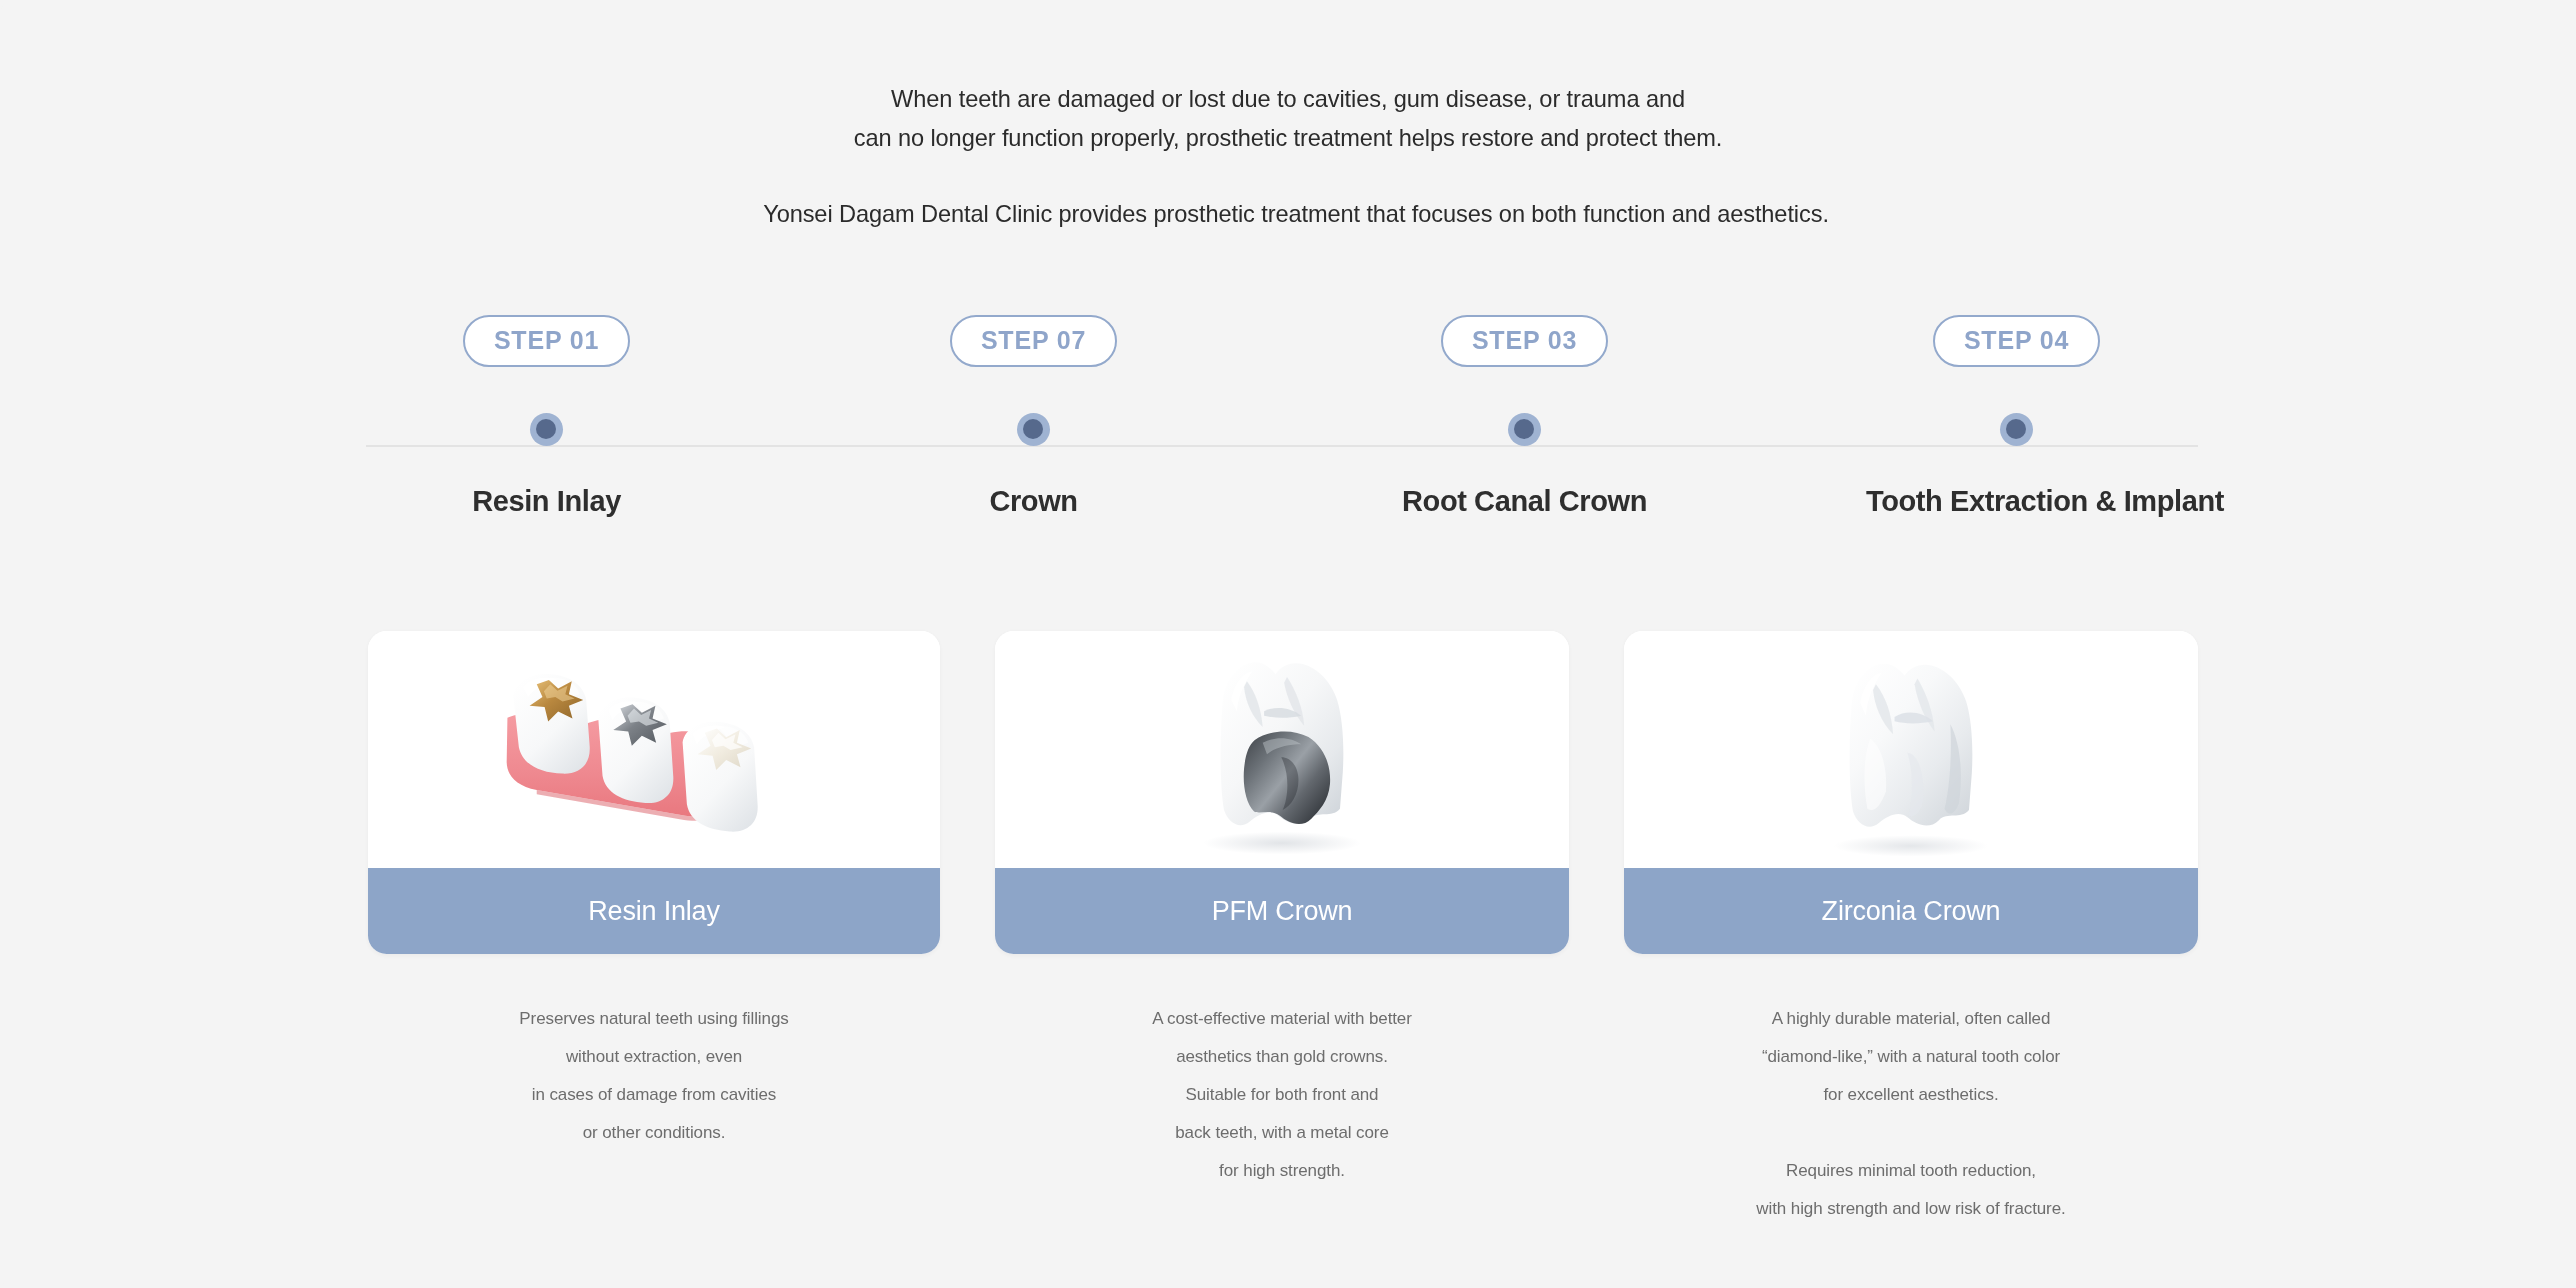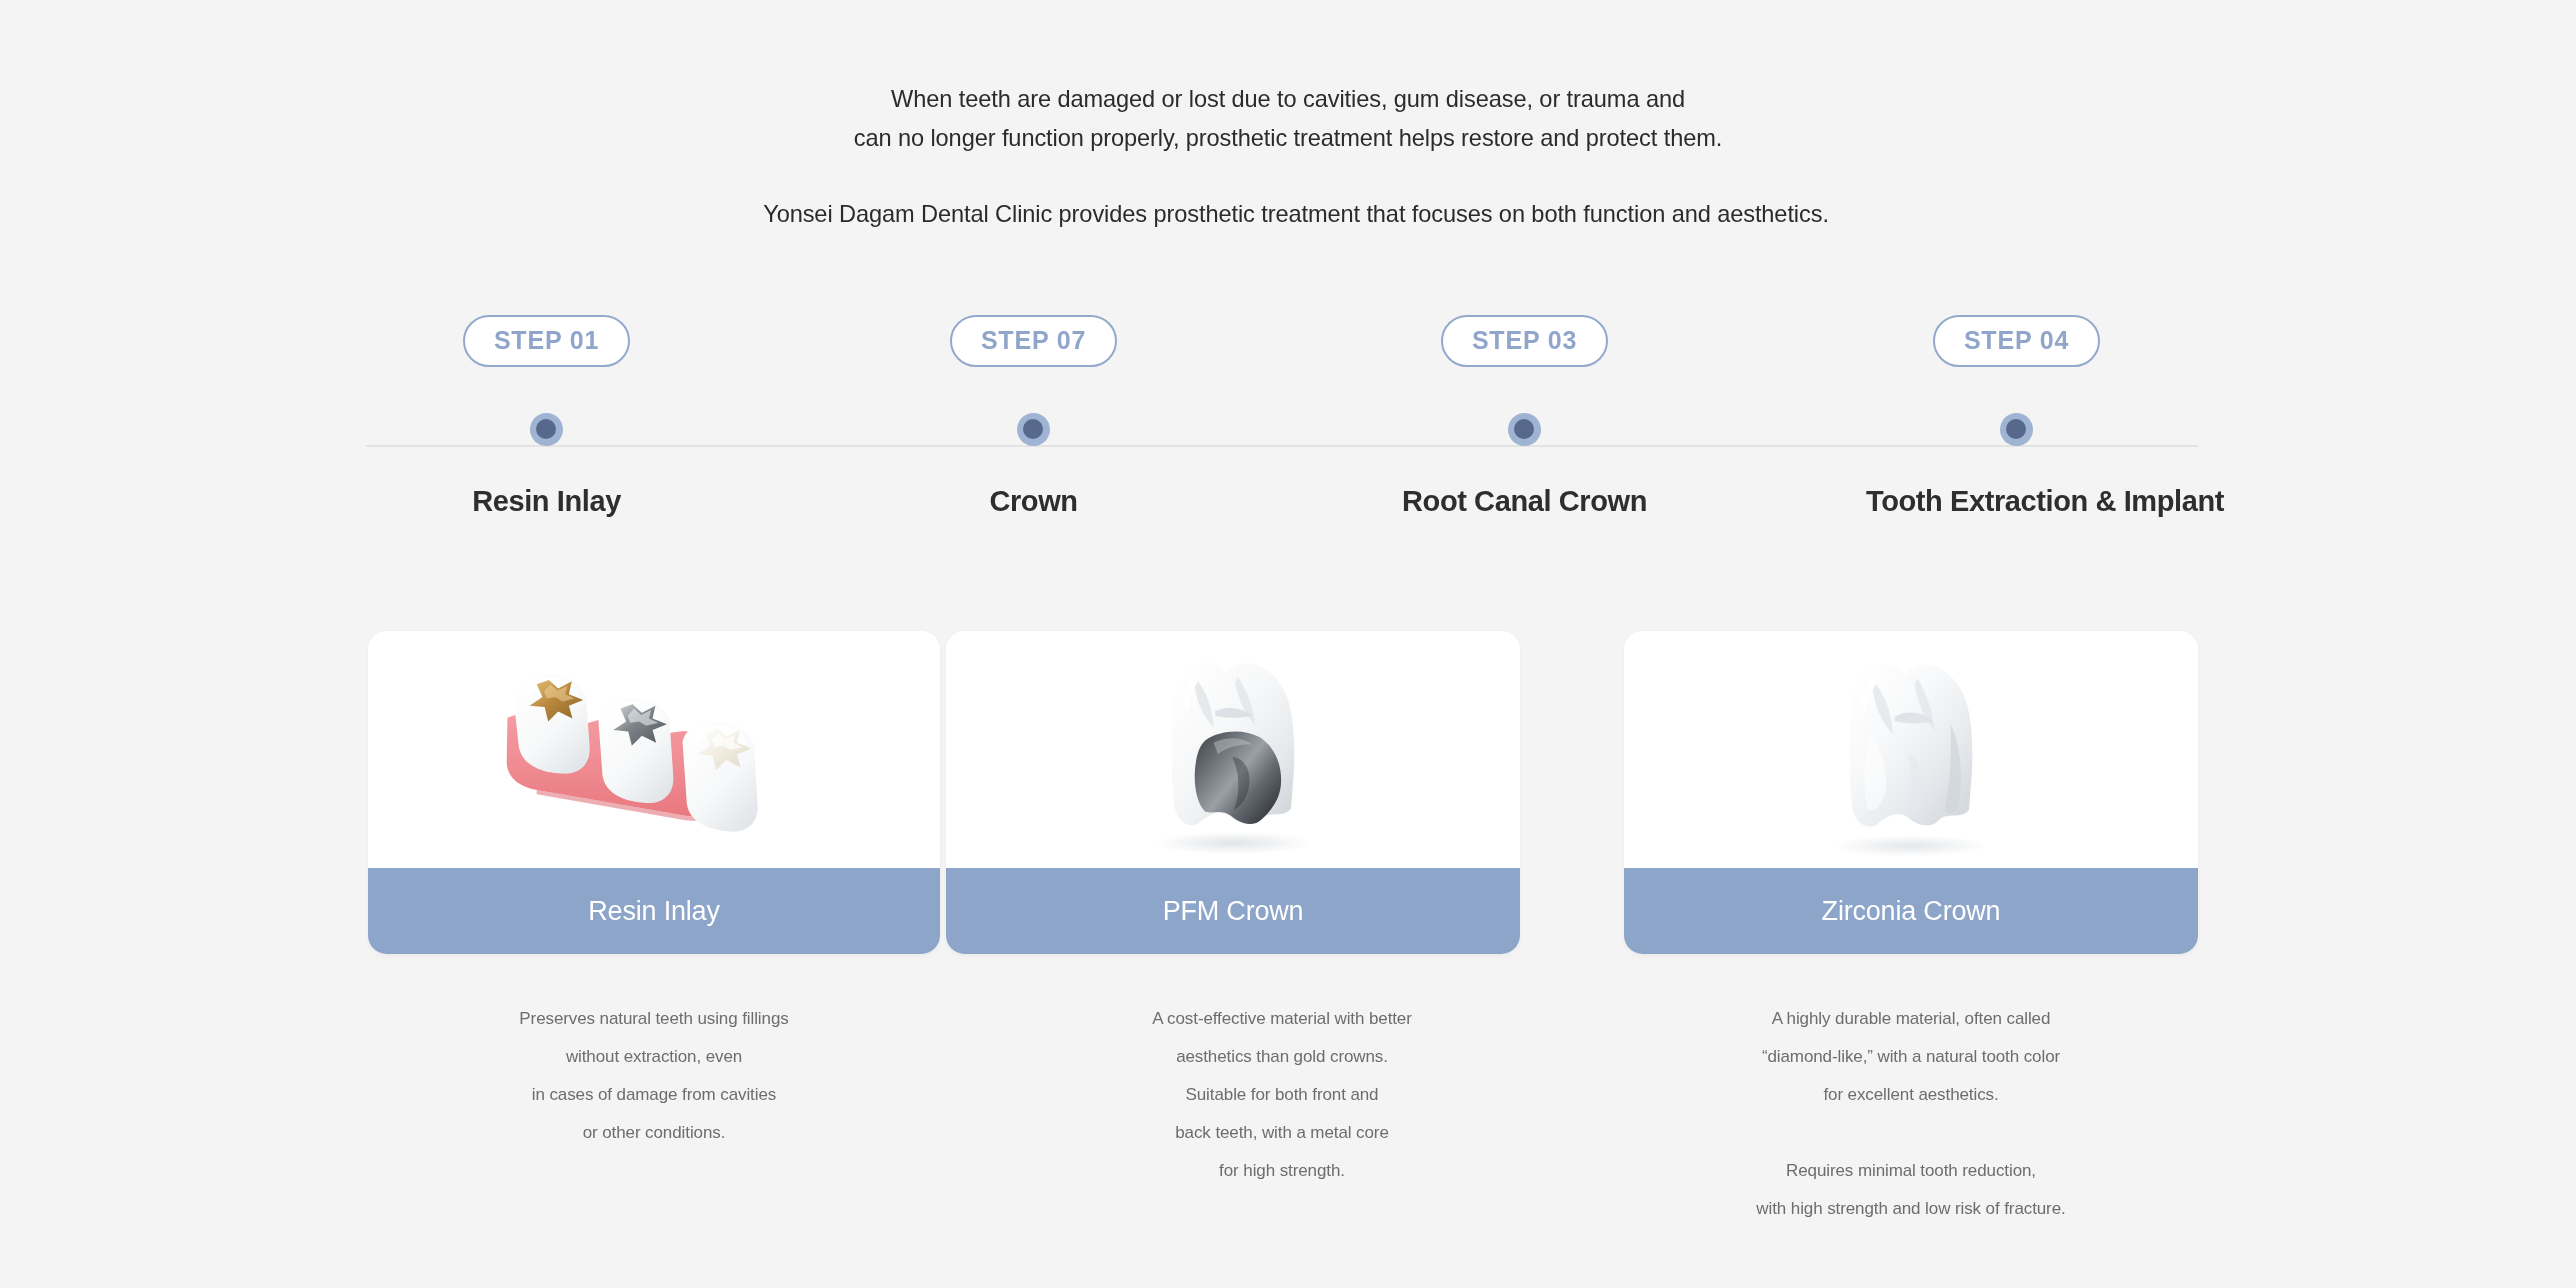--- a/index.html
+++ b/index.html
@@ -291,21 +291,21 @@
       </div>
     </div>
 
     <div class="card-desc" style="left:368px; width:572px">
       <div>Preserves natural teeth using fillings</div>
       <div>without extraction, even</div>
       <div>in cases of damage from cavities</div>
       <div>or other conditions.</div>
     </div>
 
-    <div class="card" style="left:946px; width:574px">
+    <div class="card" style="left:995px; width:574px">
       <div class="card-art">
         <svg class="art-svg" viewBox="0 0 802 332" preserveAspectRatio="xMidYMid meet">
           <defs>
             <linearGradient id="porc2" x1="0.1" y1="0" x2="0.95" y2="0.9">
               <stop offset="0" stop-color="#ffffff"></stop>
               <stop offset="0.45" stop-color="#f6f7f8"></stop>
               <stop offset="0.78" stop-color="#e6e9ec"></stop>
               <stop offset="1" stop-color="#d3d8dd"></stop>
             </linearGradient>
             <linearGradient id="metal2" x1="0" y1="0" x2="1" y2="0.85">

